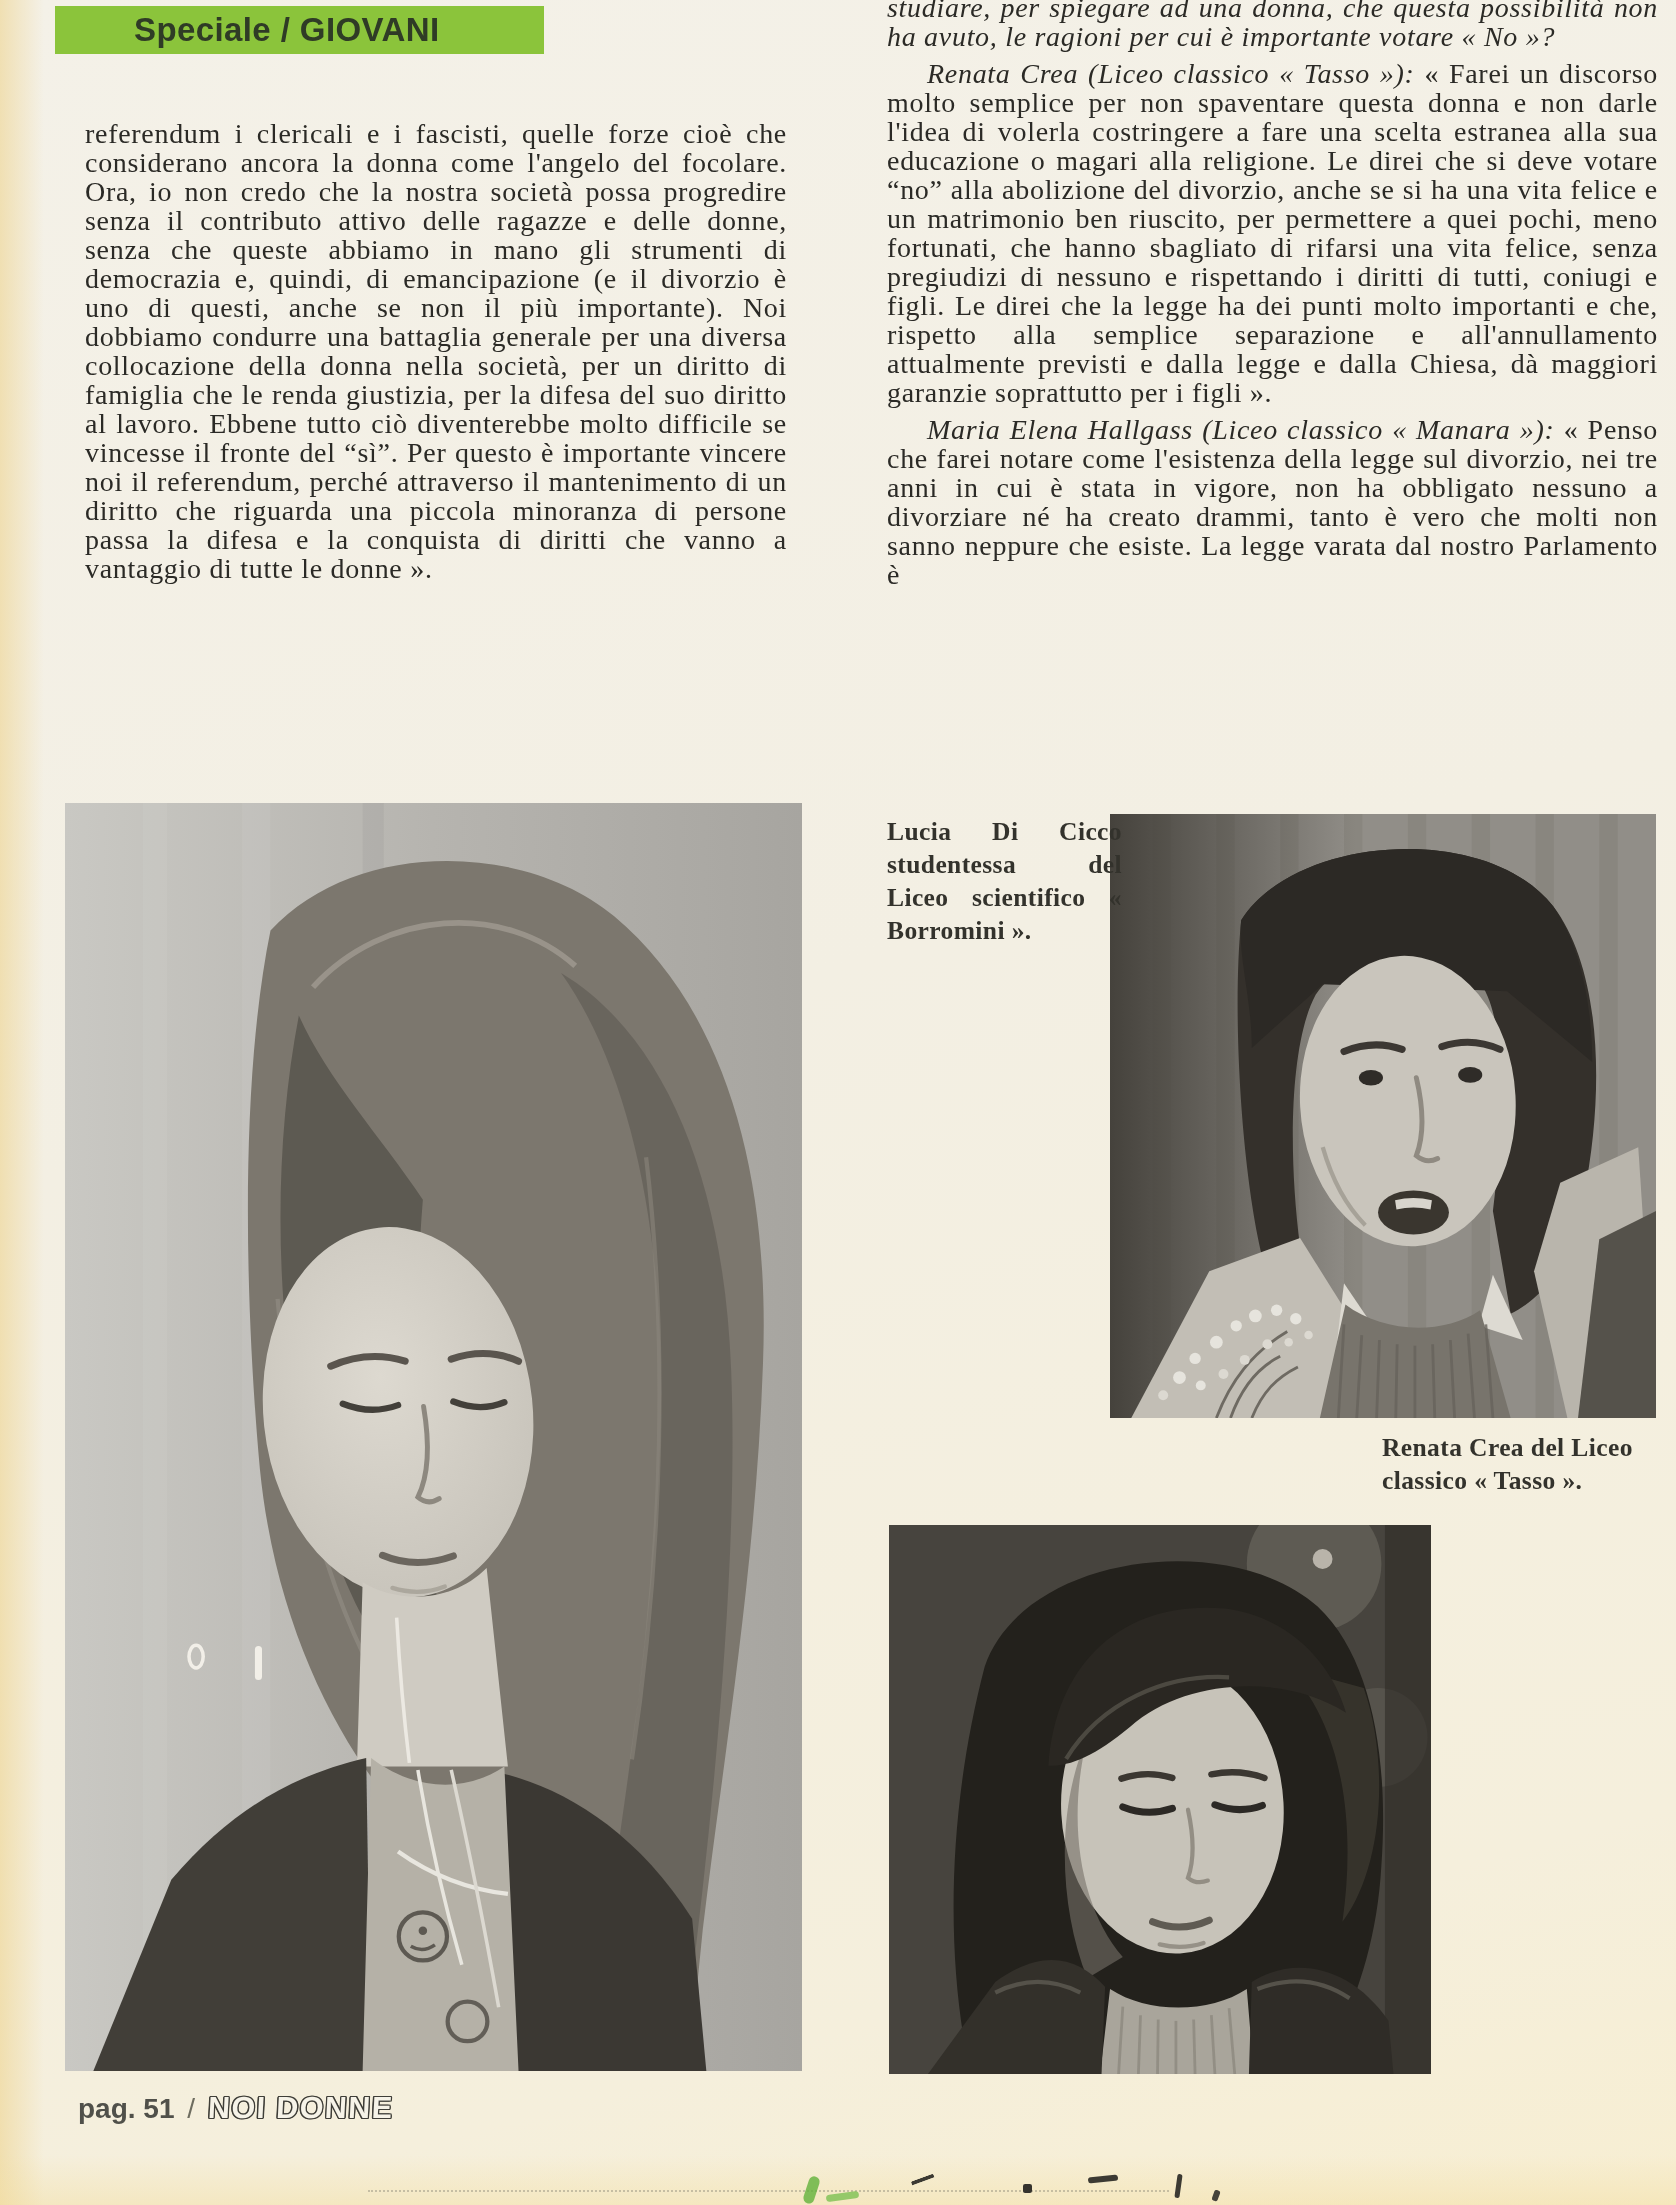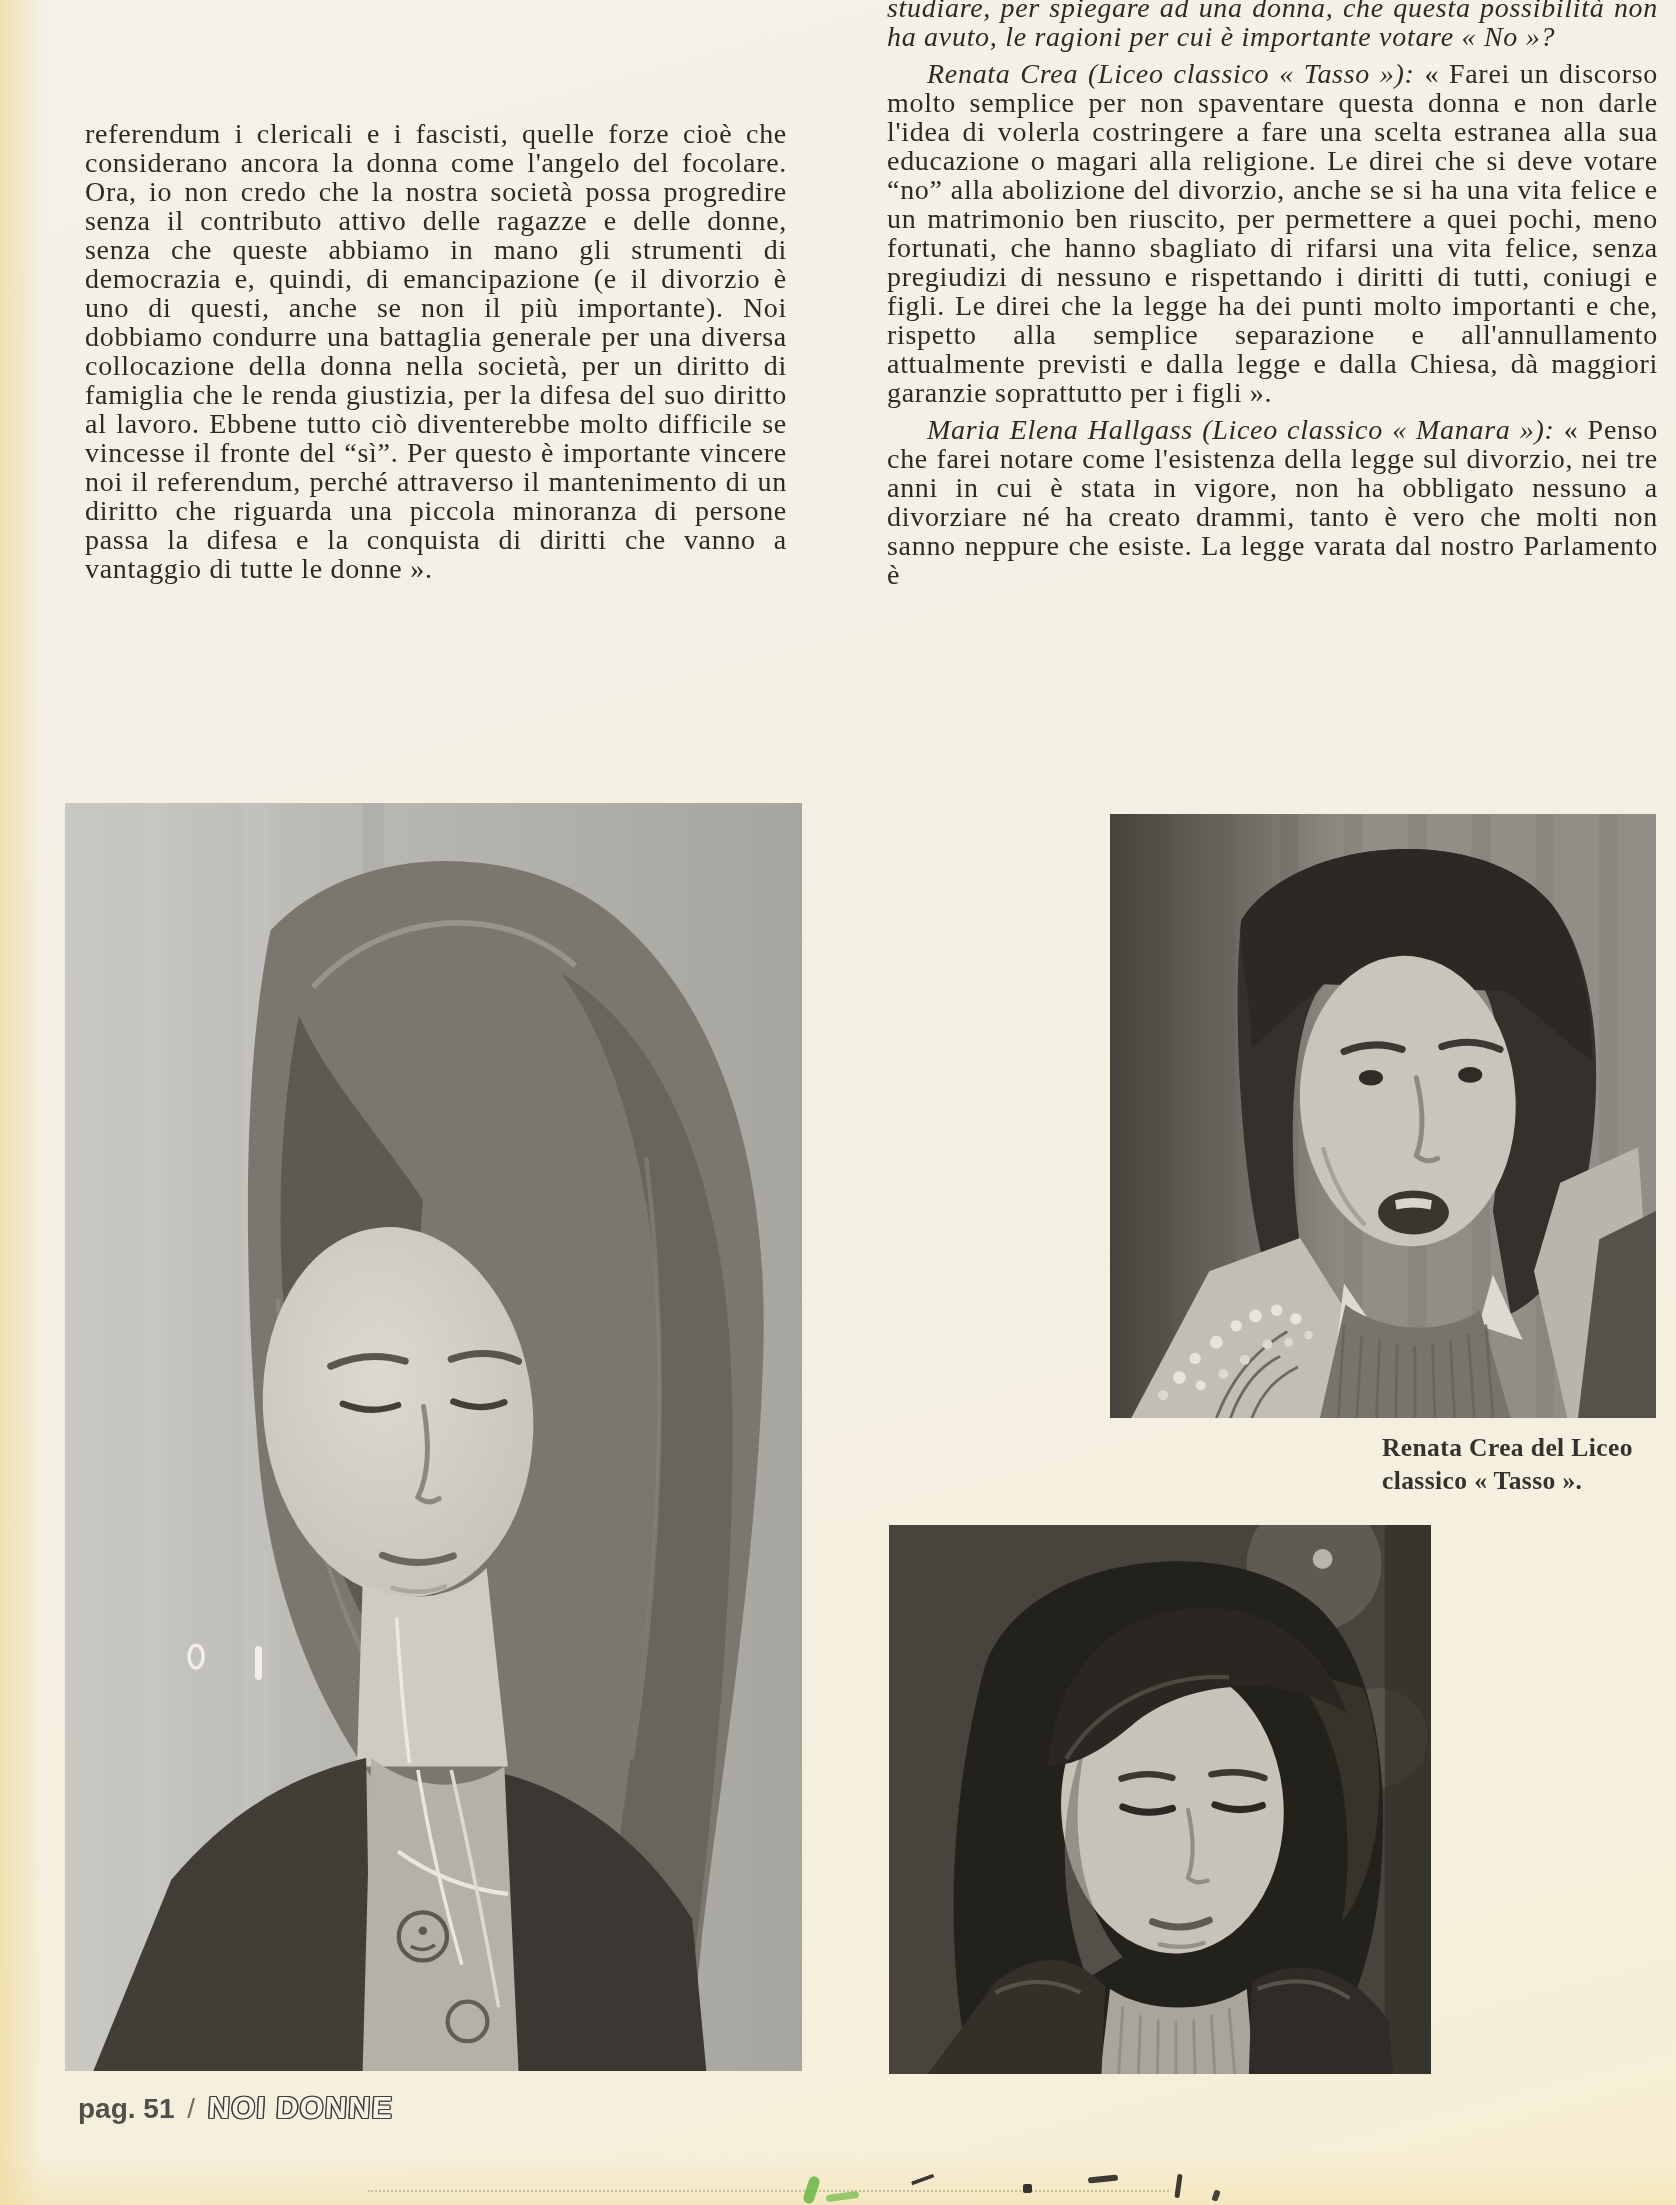--- a/index.html
+++ b/index.html
@@ -76,20 +76,23 @@
   .mk5{left:1213px;top:2190px;width:5.7px;height:11.3px;background:#45433b;border-radius:2.1px;transform:rotate(20deg);}
 </style>
 </head>
 <body>
 
 <div class="page">
 
   <div class="edge-left"></div>
   <div class="edge-bottom"></div>
 
+  <div class="header-bar">
+    <span class="hd">Speciale / GIOVANI</span>
+  </div>
 
   <div class="col col-left">
     <p>referendum i clericali e i fascisti, quelle forze cioè che considerano ancora la donna come l'angelo del focolare. Ora, io non credo che la nostra società possa progredire senza il contributo attivo delle ragazze e delle donne, senza che queste abbiamo in mano gli strumenti di democrazia e, quindi, di emancipazione (e il divorzio è uno di questi, anche se non il più importante). Noi dobbiamo condurre una battaglia generale per una diversa collocazione della donna nella società, per un diritto di famiglia che le renda giustizia, per la difesa del suo diritto al lavoro. Ebbene tutto ciò diventerebbe molto difficile se vincesse il fronte del “sì”. Per questo è importante vincere noi il referendum, perché attraverso il mantenimento di un diritto che riguarda una piccola minoranza di persone passa la difesa e la conquista di diritti che vanno a vantaggio di tutte le donne ».</p>
   </div>
 
   <div class="col col-right">
     <p class="it">studiare, per spiegare ad una donna, che questa possibilità non ha avuto, le ragioni per cui è importante votare « No »?</p>
     <p class="indent">
       <span class="it">Renata Crea (Liceo classico « Tasso »):</span>
       <span>« Farei un discorso molto semplice per non spaventare questa donna e non darle l'idea di volerla costringere a fare una scelta estranea alla sua educazione o magari alla religione. Le direi che si deve votare “no” alla abolizione del divorzio, anche se si ha una vita felice e un matrimonio ben riuscito, per permettere a quei pochi, meno fortunati, che hanno sbagliato di rifarsi una vita felice, senza pregiudizi di nessuno e rispettando i diritti di tutti, coniugi e figli. Le direi che la legge ha dei punti molto importanti e che, rispetto alla semplice separazione e all'annullamento attualmente previsti e dalla legge e dalla Chiesa, dà maggiori garanzie soprattutto per i figli ».</span>
@@ -261,20 +264,21 @@
           <path d="M455,692 L460,775"></path>
         <path d="M480,682 L488,775"></path>
       </g>
       <path d="M55,775 L150,645 C215,598 265,608 305,652 L300,775 Z" fill="#33302a"></path>
       <path d="M508,775 L512,645 C570,608 650,620 705,700 L712,775 Z" fill="#2f2c27"></path>
       <path d="M150,660 Q 210,630 270,660" stroke="#55524a" stroke-width="6" fill="none"></path>
       <path d="M520,655 Q 590,628 650,668" stroke="#55524a" stroke-width="6" fill="none"></path>
     </svg>
   </figure>
 
+  <div class="caption cap-lucia">Lucia Di Cicco studentessa del Liceo scientifico « Borromini ».</div>
   <div class="caption cap-renata">Renata Crea del Liceo classico « Tasso ».</div>
 
   <div class="footer">
     <span>pag. 51</span>
     <span class="slash">/</span>
     <span class="logo">NOI DONNE</span>
   </div>
 
   <div class="scan-mark dotline"></div>
   <div class="scan-mark green1"></div>

